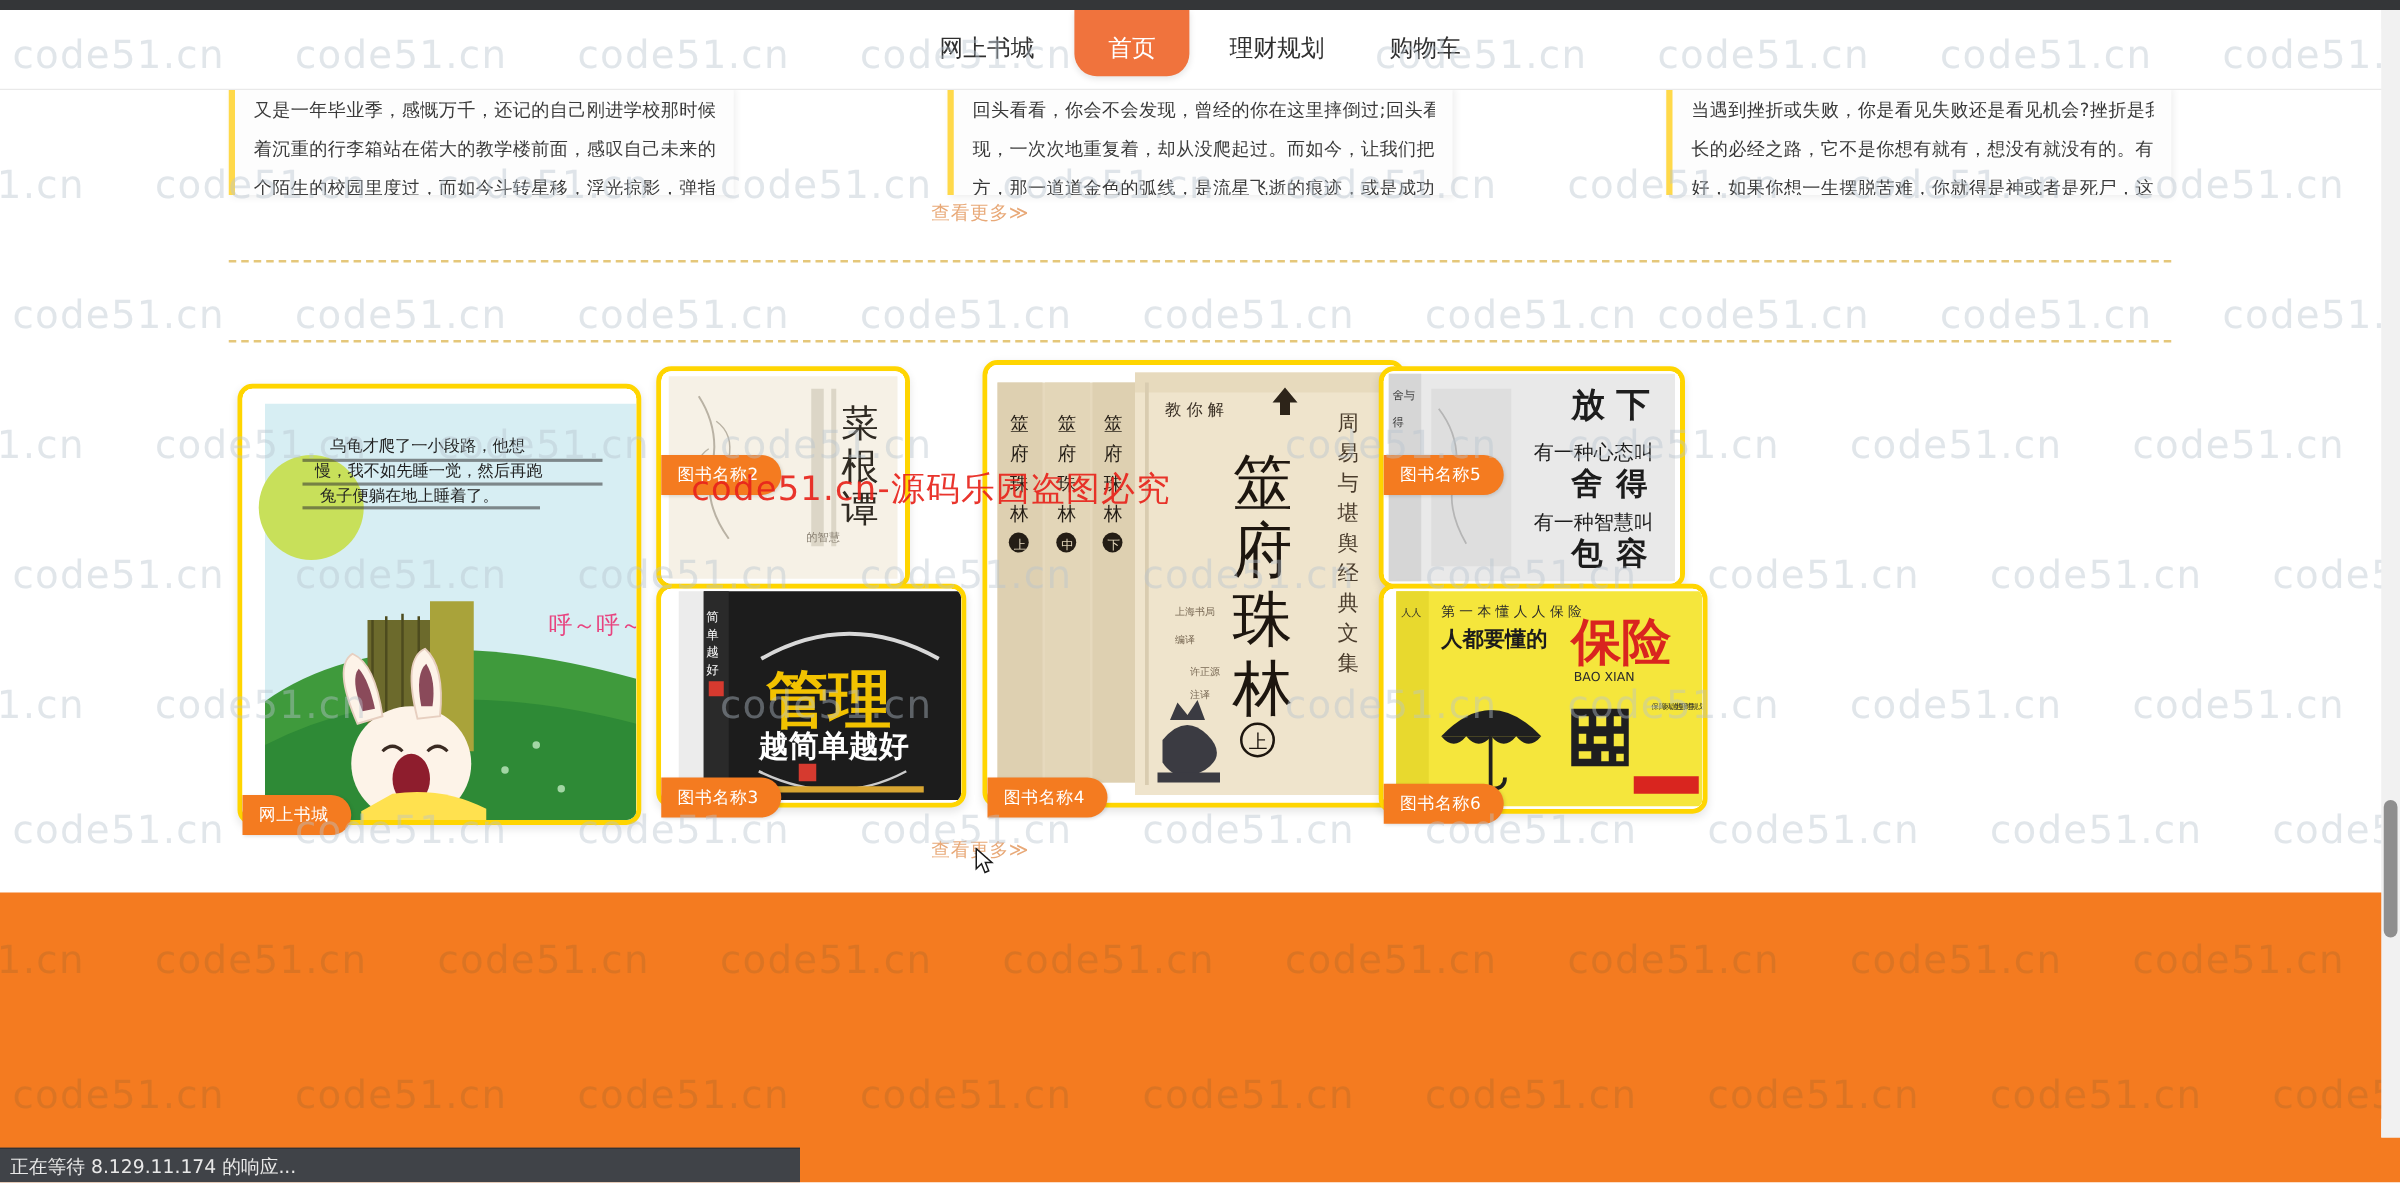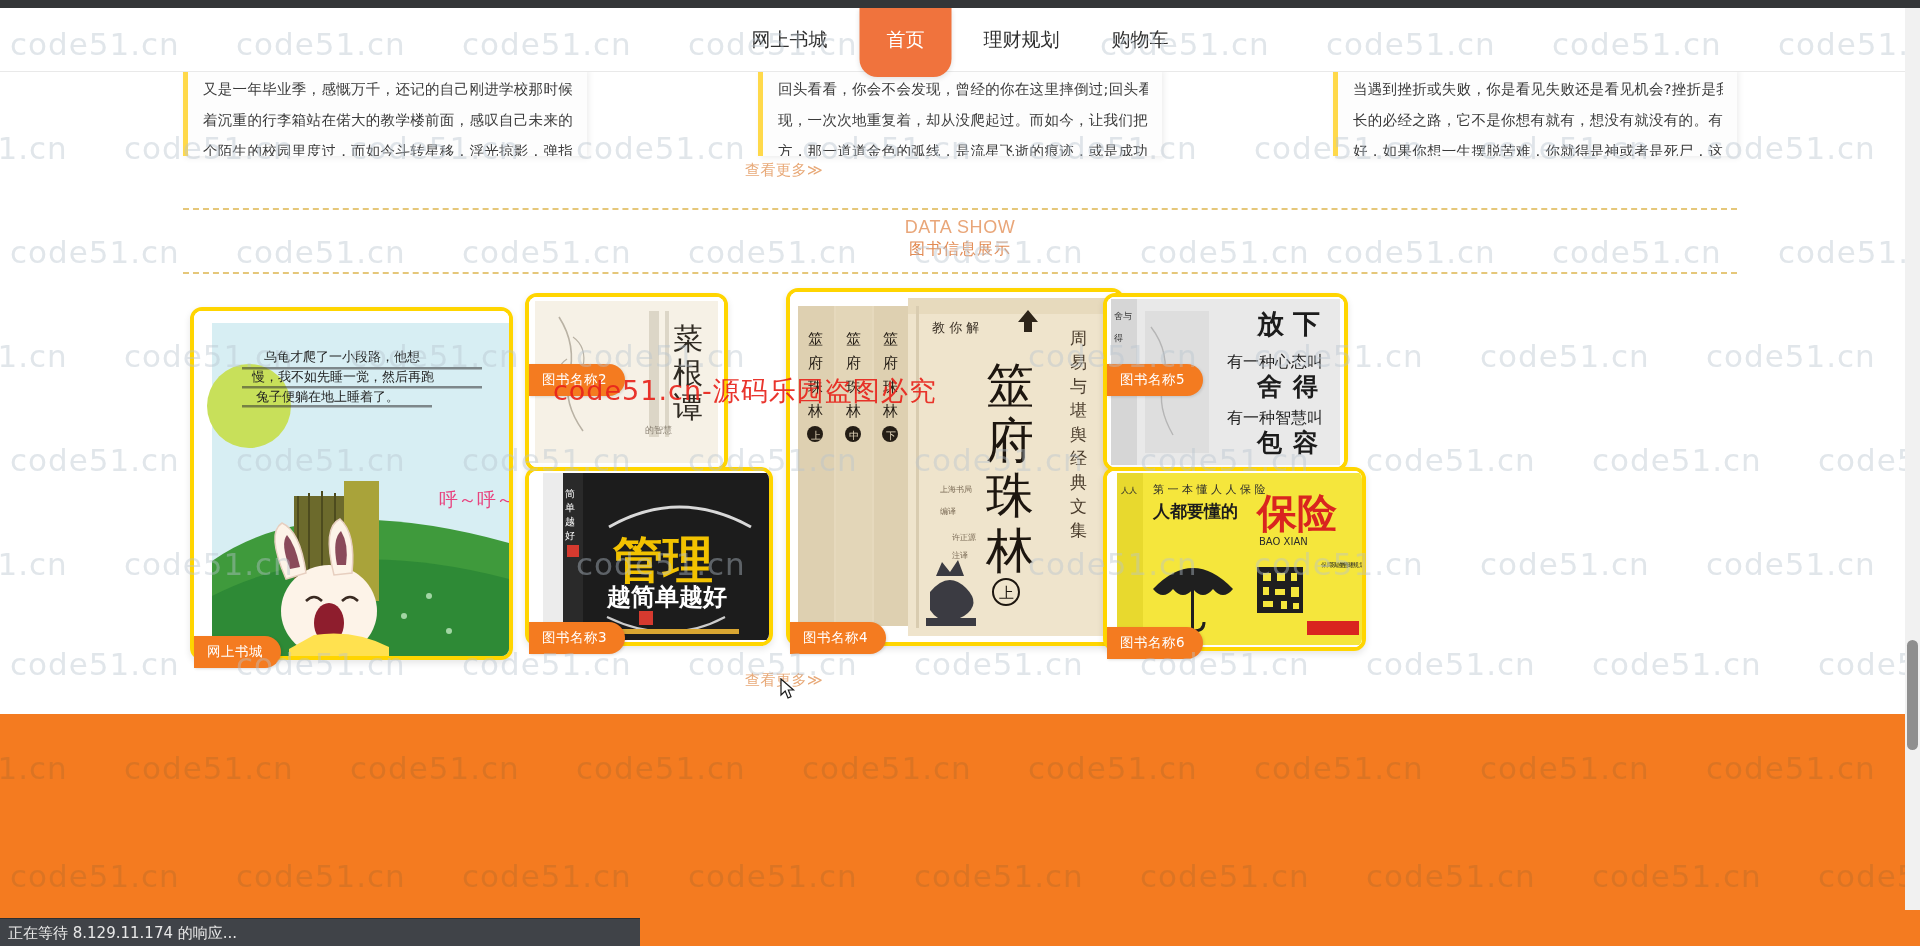--- a/index.html
+++ b/index.html
@@ -44,21 +44,21 @@
   .nav-inner{
     position:absolute;left:50%;transform:translateX(-50%);top:0;
     height:63px;display:flex;align-items:flex-start;
   }
   .nav-item{
     font-size:19px;color:#303030;line-height:63px;padding:0 26px;cursor:pointer;
     white-space:nowrap;
   }
   .nav-item.home{
     background:#f0733d;color:#ffffff;border-radius:0 0 18px 18px;
-    height:69px;line-height:63px;padding:0 27px;margin:0 6px;
+    height:53px;line-height:63px;padding:0 27px;margin:0 6px;
     box-shadow:0 2px 5px rgba(0,0,0,.10);
   }
   
   .articles{
     position:absolute;left:183px;top:60px;width:1554px;height:90px;
     display:flex;justify-content:space-between;
   }
   .art-card{
     width:404px;height:88px;background:#fdfdfd;
     border-left:5px solid #ffd94a;
@@ -178,24 +178,20 @@
     <div class="art-card">
       <div class="line">当遇到挫折或失败，你是看见失败还是看见机会?挫折是我们每个人成</div>
       <div class="line">长的必经之路，它不是你想有就有，想没有就没有的。有句名言说的</div>
       <div class="line">好，如果你想一生摆脱苦难，你就得是神或者是死尸，这句话形象地...</div>
     </div>
   </div>
 
   <div class="more-link-top">查看更多≫</div>
 
   <div class="dash-top"></div>
-  <div class="sec-title">
-    <div class="en">DATA SHOW</div>
-    <div class="cn">图书信息展示</div>
-  </div>
   <div class="dash-bottom"></div>
 
   <div class="books">
 
     <div class="bk" id="bk1">
       <div class="thumb">
         <svg class="cover" viewBox="0 0 315 345" preserveAspectRatio="none">
           <rect width="315" height="345" fill="#ffffff"></rect>
           <rect x="18" y="12" width="297" height="333" fill="#d7eef3"></rect>
           <circle cx="55" cy="95" r="42" fill="#c8e05a"></circle>

